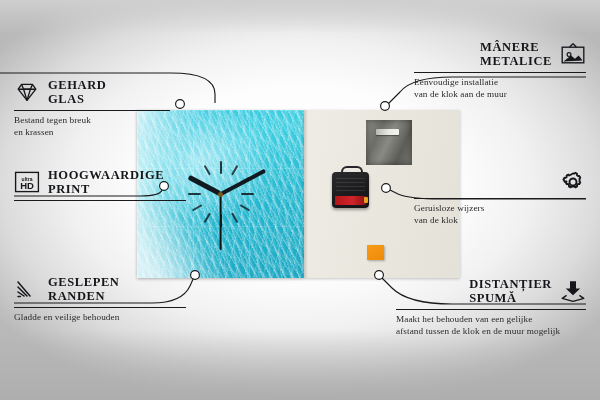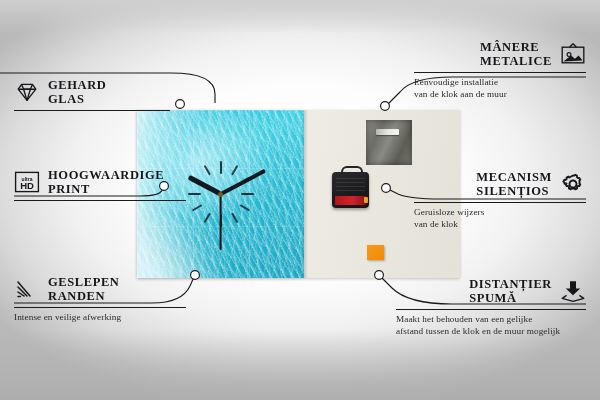--- a/index.html
+++ b/index.html
@@ -246,20 +246,22 @@
           <path d="M3.2 9.2h17.6L12 20.4 3.2 9.2z"></path>
               <path d="M3.2 9.2 6.6 4.4h10.8l3.4 4.8"></path>
           <path d="M6.6 4.4 8.6 9.2 12 20.4 15.4 9.2l2-4.8"></path>
               <path d="M8.6 9.2h6.8"></path>
         </g>
           </svg>
       </span>
       <span class="c-title"><span>GEHARD</span><br><span>GLAS</span></span>
     </div>
     <div class="c-rule"></div>
+    <div class="c-desc" style="white-space:pre-line">Bestand tegen breuk
+en krassen</div>
   </div>
 
   <div class="callout left" style="left:14px;top:168px;width:172px;">
     <div class="c-head">
       <span class="ico">
         <svg viewBox="0 0 26 24">
           <rect x="1.6" y="2.4" width="22.8" height="19.2" fill="none" stroke="#16171b" stroke-width="1.35"></rect>
           <text x="13" y="10.6" font-family="Liberation Sans, sans-serif" font-size="5" font-weight="bold" fill="#16171b" text-anchor="middle">ultra</text>
           <text x="13" y="19.2" font-family="Liberation Sans, sans-serif" font-size="9.5" font-weight="bold" fill="#16171b" text-anchor="middle">HD</text>
         </svg>
@@ -277,21 +279,21 @@
           <line x1="3" y1="5" x2="15" y2="19"></line>
               <line x1="3" y1="10" x2="12" y2="19"></line>
           <line x1="3" y1="15" x2="9" y2="19"></line>
               <line x1="3" y1="19.4" x2="5.4" y2="19.4"></line>
         </g>
           </svg>
       </span>
       <span class="c-title"><span>GESLEPEN</span><br><span>RANDEN</span></span>
     </div>
     <div class="c-rule"></div>
-    <div class="c-desc" style="white-space:pre-line">Intense en veilige afwerking</div>
+    <div class="c-desc" style="white-space:pre-line">Gladde en veilige behouden</div>
   </div>
 
   <div class="callout right" style="right:14px;top:40px;width:172px;">
     <div class="c-head">
       <span class="c-title"><span>MÂNERE</span><br><span>METALICE</span></span>
       <span class="ico">
         <svg viewBox="0 0 26 24">
           <rect x="2.2" y="5.2" width="21.6" height="15.6" fill="none" stroke="#16171b" stroke-width="1.35"></rect>
           <circle cx="9" cy="12.6" r="1.9" fill="none" stroke="#16171b" stroke-width="1.2"></circle>
           <path d="M3.4 19.6 11 13.6l4 3.2 3.6-3.4 4 5.2z" fill="#16171b"></path>
@@ -299,21 +301,20 @@
         </svg>
       </span>
     </div>
     <div class="c-rule"></div>
     <div class="c-desc" style="white-space:pre-line">Eenvoudige installatie
 van de klok aan de muur</div>
   </div>
 
   <div class="callout right" style="right:14px;top:170px;width:172px;">
     <div class="c-head">
-      <span class="c-title"><span>MECANISM</span><br><span>SILENȚIOS</span></span>
       <span class="ico">
         <svg viewBox="0 0 24 24">
           <path fill="none" stroke="#16171b" stroke-width="1.9" stroke-linejoin="round" d="M12 3.2l1.5.25.9-1.0 1.9 1.1-.2 1.35 1.1 1.1 1.35-.2 1.1 1.9-1.0.9.25 1.5-.25 1.5 1.0.9-1.1 1.9-1.35-.2-1.1 1.1.2 1.35-1.9 1.1-.9-1.0-1.5.25-1.5-.25-.9 1.0-1.9-1.1.2-1.35-1.1-1.1-1.35.2-1.1-1.9 1.0-.9L3.2 12l-.25-1.5-1.0-.9 1.1-1.9 1.35.2 1.1-1.1-.2-1.35 1.9-1.1.9 1.0z" transform="scale(0.96) translate(0.5,0.4)"></path>
           <circle cx="12" cy="12" r="3.5" fill="none" stroke="#16171b" stroke-width="1.9"></circle>
         </svg>
       </span>
     </div>
     <div class="c-rule"></div>
     <div class="c-desc" style="white-space:pre-line">Geruisloze wijzers
 van de klok</div>

